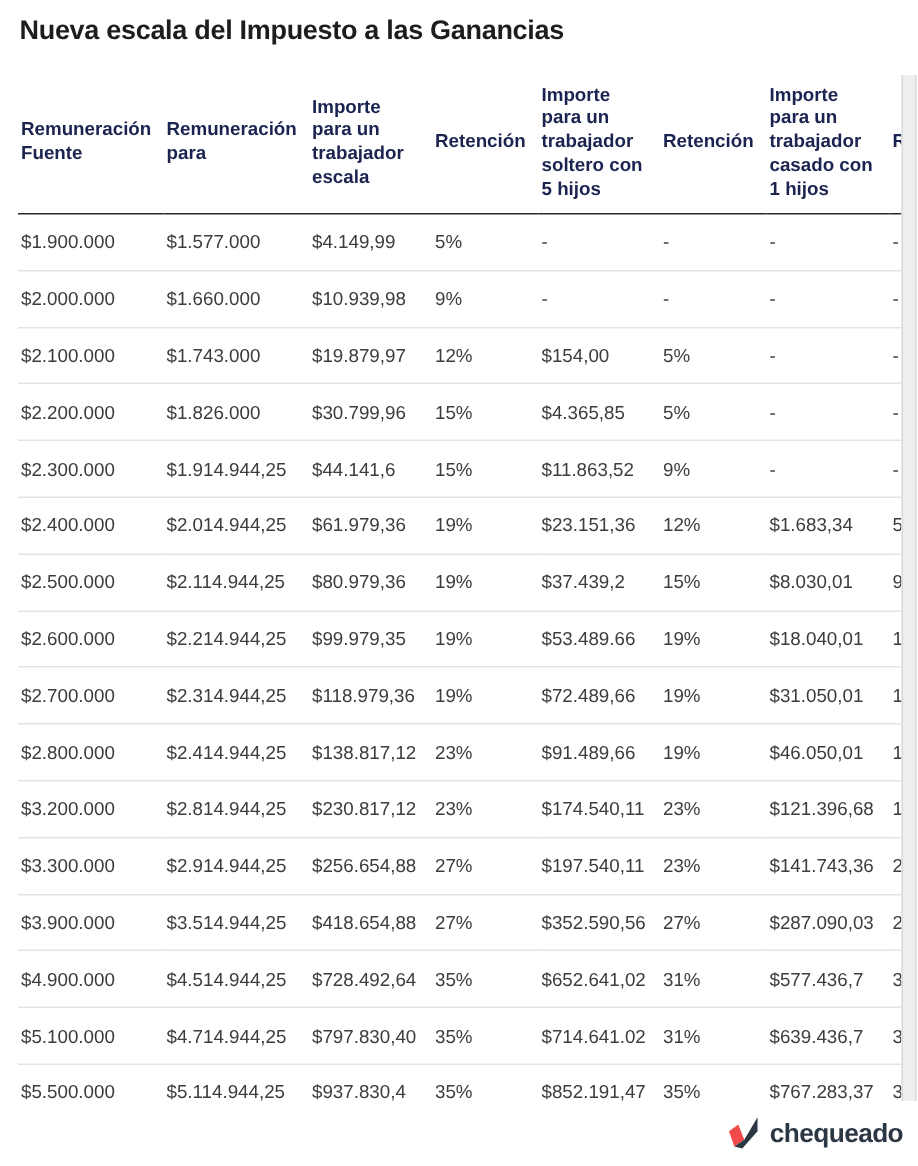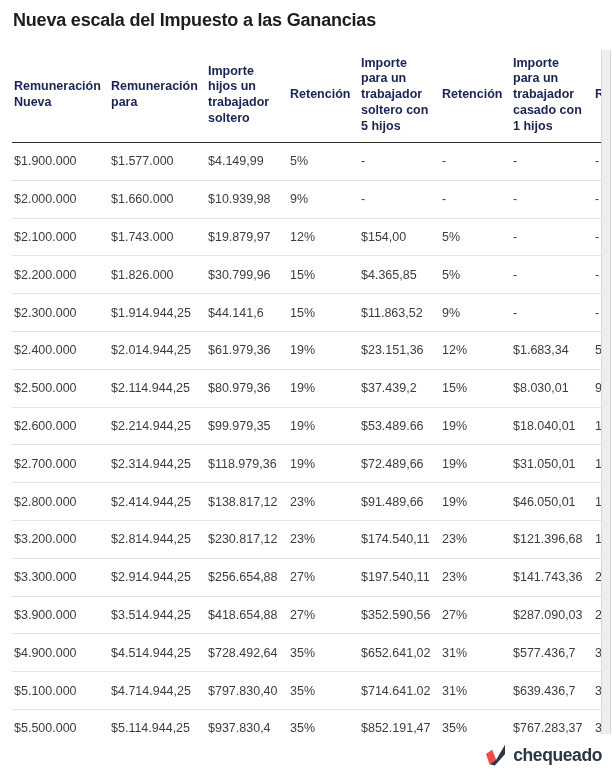--- a/index.html
+++ b/index.html
@@ -110,23 +110,23 @@
         <col style="width: 97px;">
         <col style="width: 82px;">
         <col style="width: 71px;">
         <col style="width: 81px;">
         <col style="width: 71px;">
         <col style="width: 82px;">
         <col style="width: 91px;">
       </colgroup>
     <thead>
       <tr>
-          <th>Remuneración Nueva</th>
+          <th>Remuneración Fuente</th>
           <th>Remuneración para</th>
-          <th>Importe hijos un trabajador soltero</th>
+          <th>Importe para un trabajador escala</th>
           <th>Retención</th>
           <th>Importe para un trabajador soltero con 5 hijos</th>
           <th>Retención</th>
           <th>Importe para un trabajador casado con 1 hijos</th>
           <th>Retención</th>
         </tr>
     </thead>
     <tbody>
         <tr>
           <td>$1.900.000</td>

